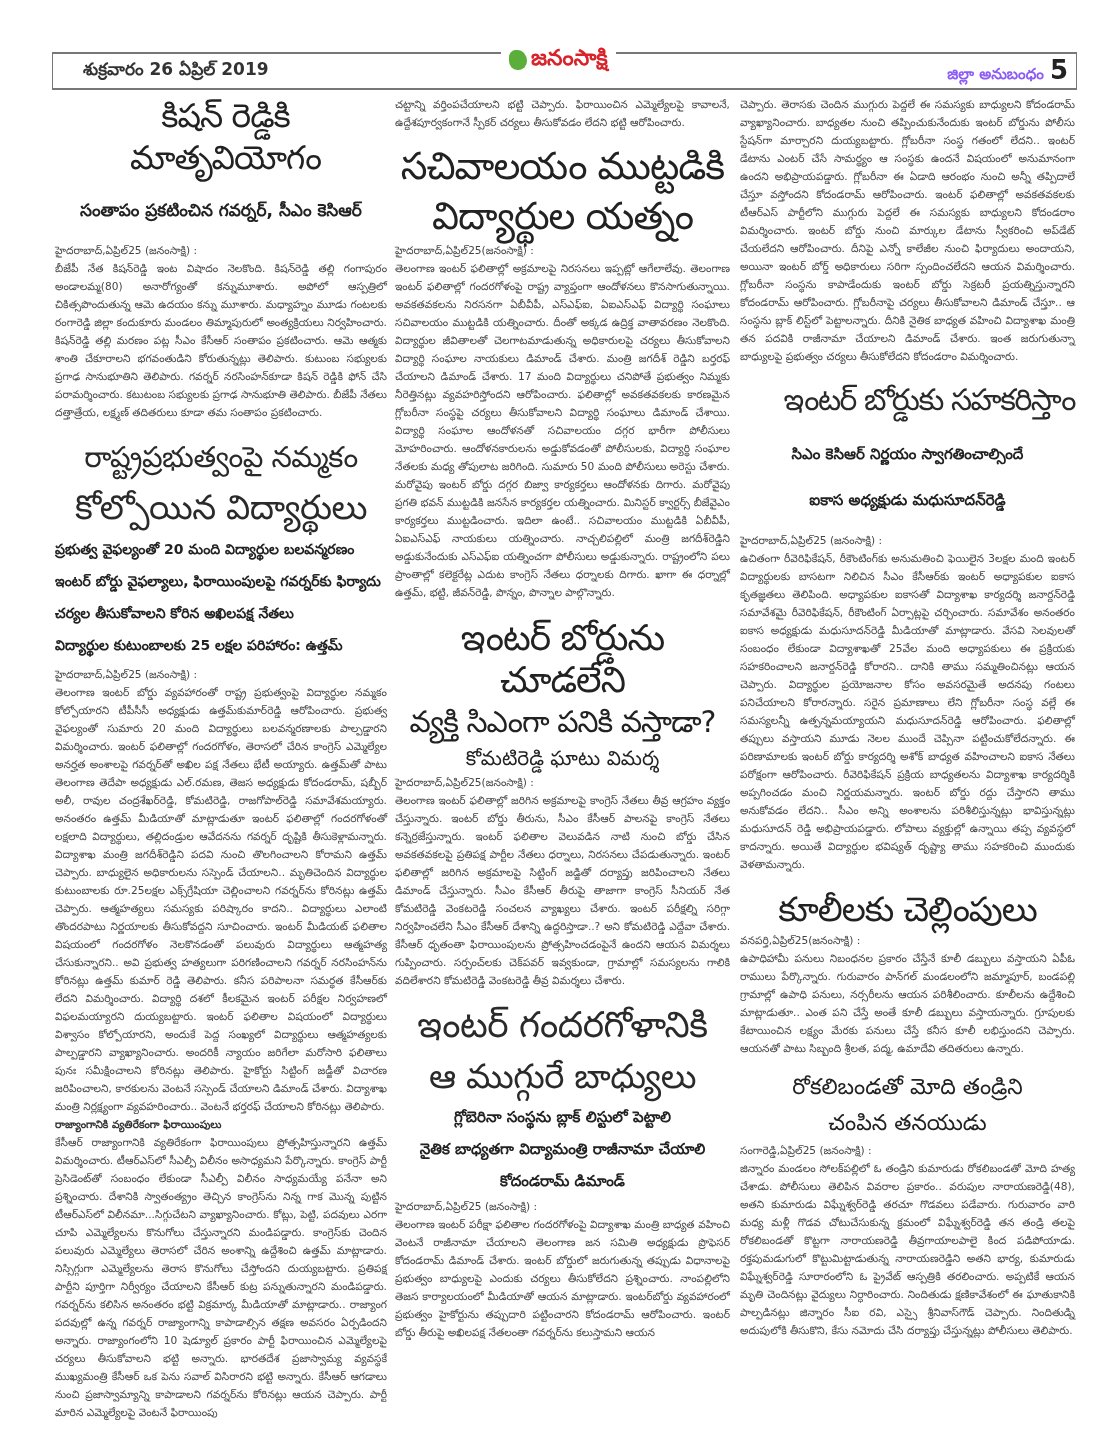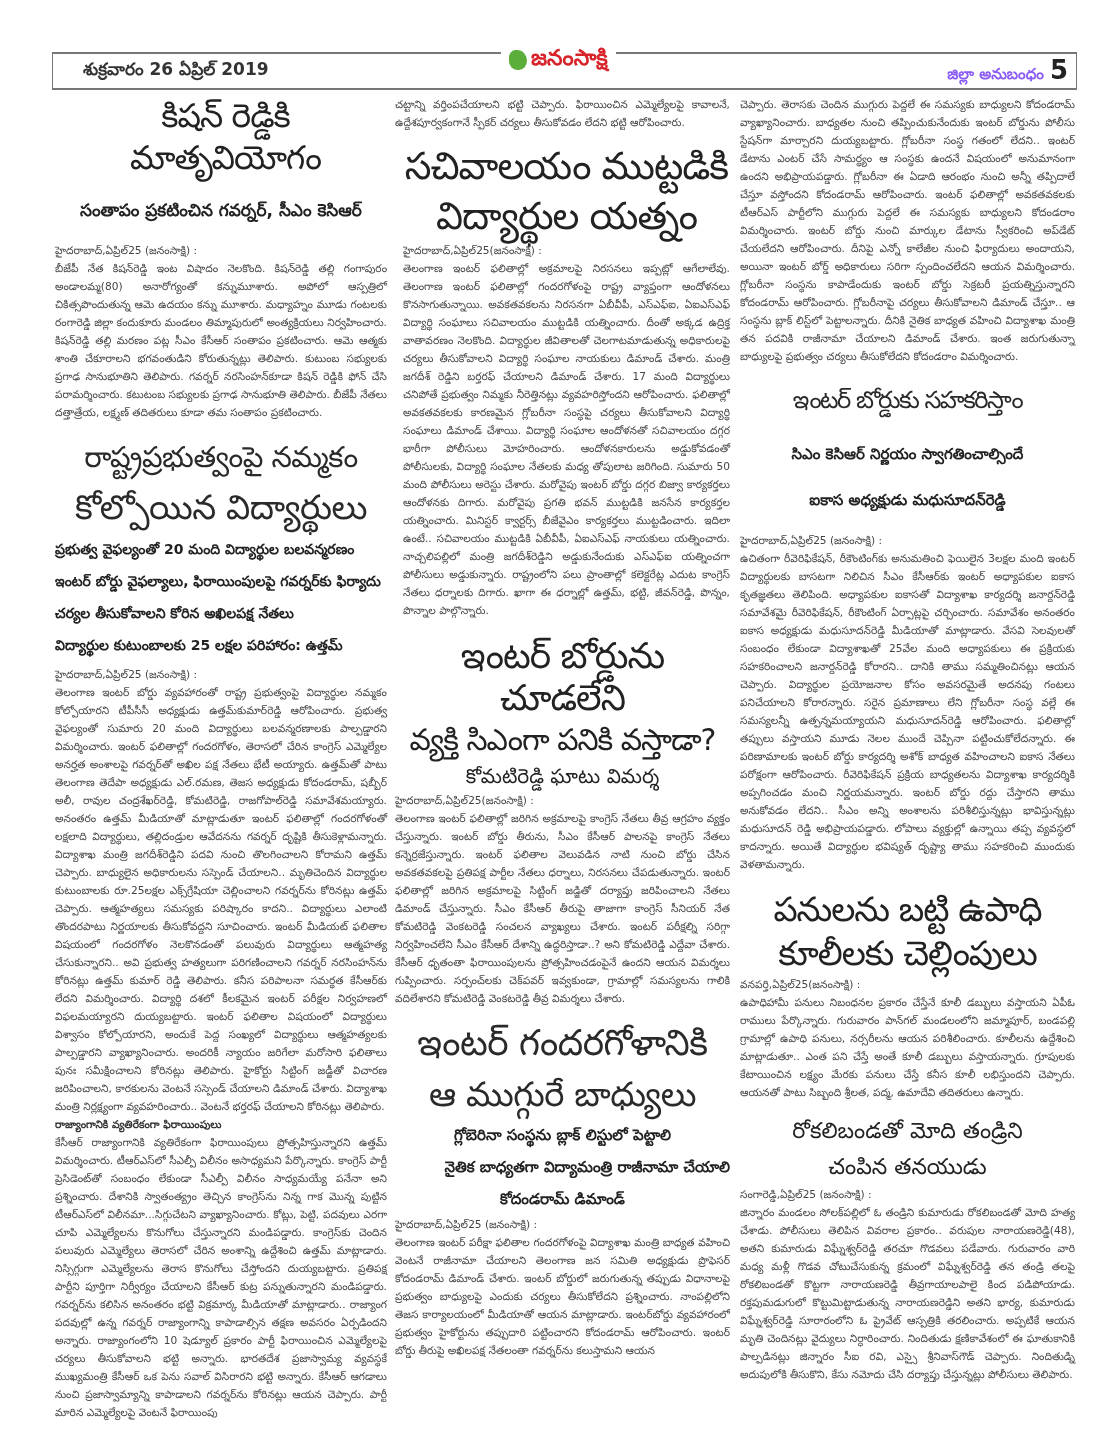--- a/index.html
+++ b/index.html
@@ -63,59 +63,58 @@
     <p class="dateline" style="margin-top:4px;">హైదరాబాద్,ఏప్రిల్25 (జనంసాక్షి) :</p>
     <p class="body">తెలంగాణ ఇంటర్ బోర్డు వ్యవహారంతో రాష్ట్ర ప్రభుత్వంపై విద్యార్థుల నమ్మకం కోల్పోయారని టీపీసీసీ అధ్యక్షుడు ఉత్తమ్‌కుమార్‌రెడ్డి ఆరోపించారు. ప్రభుత్వ వైఫల్యంతో సుమారు 20 మంది విద్యార్థులు బలవన్మరణాలకు పాల్పడ్డారని విమర్శించారు. ఇంటర్ ఫలితాల్లో గందరగోళం, తెరాసలో చేరిన కాంగ్రెస్ ఎమ్మెల్యేల అనర్హత అంశాలపై గవర్నర్‌తో అఖిల పక్ష నేతలు భేటీ అయ్యారు. ఉత్తమ్‌తో పాటు తెలంగాణ తెదేపా అధ్యక్షుడు ఎల్.రమణ, తెజస అధ్యక్షుడు కోదండరామ్, షబ్బీర్ అలీ, రావుల చంద్రశేఖర్‌రెడ్డి, కోమటిరెడ్డి, రాజగోపాల్‌రెడ్డి సమావేశమయ్యారు. అనంతరం ఉత్తమ్ మీడియాతో మాట్లాడుతూ ఇంటర్ ఫలితాల్లో గందరగోళంతో లక్షలాది విద్యార్థులు, తల్లిదండ్రుల ఆవేదనను గవర్నర్ దృష్టికి తీసుకెళ్లామన్నారు. విద్యాశాఖ మంత్రి జగదీశ్‌రెడ్డిని పదవి నుంచి తొలగించాలని కోరామని ఉత్తమ్ చెప్పారు. బాధ్యులైన అధికారులను సస్పెండ్ చేయాలని.. మృతిచెందిన విద్యార్థుల కుటుంబాలకు రూ.25లక్షల ఎక్స్‌గ్రేషియా చెల్లించాలని గవర్నర్‌ను కోరినట్లు ఉత్తమ్ చెప్పారు. ఆత్మహత్యలు సమస్యకు పరిష్కారం కాదని.. విద్యార్థులు ఎలాంటి తొందరపాటు నిర్ణయాలకు తీసుకోవద్దని సూచించారు. ఇంటర్ మీడియట్ ఫలితాల విషయంలో గందరగోళం నెలకొనడంతో పలువురు విద్యార్థులు ఆత్మహత్య చేసుకున్నారని.. అవి ప్రభుత్వ హత్యలుగా పరిగణించాలని గవర్నర్ నరసింహన్‌ను కోరినట్లు ఉత్తమ్ కుమార్ రెడ్డి తెలిపారు. కనీస పరిపాలనా సమర్థత కేసీఆర్‌కు లేదని విమర్శించారు. విద్యార్థి దశలో కీలకమైన ఇంటర్ పరీక్షల నిర్వహణలో విఫలమయ్యారని దుయ్యబట్టారు. ఇంటర్ ఫలితాల విషయంలో విద్యార్థులు విశ్వాసం కోల్పోయారని, అందుకే పెద్ద సంఖ్యలో విద్యార్థులు ఆత్మహత్యలకు పాల్పడ్డారని వ్యాఖ్యానించారు. అందరికీ న్యాయం జరిగేలా మరోసారి ఫలితాలు పునః సమీక్షించాలని కోరినట్లు తెలిపారు. హైకోర్టు సిట్టింగ్ జడ్జీతో విచారణ జరిపించాలని, కారకులను వెంటనే సస్పెండ్ చేయాలని డిమాండ్ చేశారు. విద్యాశాఖ మంత్రి నిర్లక్ష్యంగా వ్యవహరించారు.. వెంటనే భర్తరఫ్ చేయాలని కోరినట్లు తెలిపారు.</p>
     <p class="subhead">రాజ్యాంగానికి వ్యతిరేకంగా ఫిరాయింపులు</p>
     <p class="body">కేసీఆర్ రాజ్యాంగానికి వ్యతిరేకంగా ఫిరాయింపులు ప్రోత్సహిస్తున్నారని ఉత్తమ్ విమర్శించారు. టీఆర్ఎస్‌లో సీఎల్పీ విలీనం అసాధ్యమని పేర్కొన్నారు. కాంగ్రెస్ పార్టీ ప్రెసిడెంట్‌తో సంబంధం లేకుండా సీఎల్పీ విలీనం సాధ్యమయ్యే పనేనా అని ప్రశ్నించారు. దేశానికి స్వాతంత్య్రం తెచ్చిన కాంగ్రెస్‌ను నిన్న గాక మొన్న పుట్టిన టీఆర్ఎస్‌లో విలీనమా...సిగ్గుచేటని వ్యాఖ్యానించారు. కోట్లు, పెట్టి, పదవులు ఎరగా చూపి ఎమ్మెల్యేలను కొనుగోలు చేస్తున్నారని మండిపడ్డారు. కాంగ్రెస్‌కు చెందిన పలువురు ఎమ్మెల్యేలు తెరాసలో చేరిన అంశాన్ని ఉద్దేశించి ఉత్తమ్ మాట్లాడారు. నిస్సిగ్గుగా ఎమ్మెల్యేలను తెరాస కొనుగోలు చేస్తోందని దుయ్యబట్టారు. ప్రతిపక్ష పార్టీని పూర్తిగా నిర్వీర్యం చేయాలని కేసీఆర్ కుట్ర పన్నుతున్నారని మండిపడ్డారు. గవర్నర్‌ను కలిసిన అనంతరం భట్టి విక్రమార్క మీడియాతో మాట్లాడారు.. రాజ్యాంగ పదవుల్లో ఉన్న గవర్నర్ రాజ్యాంగాన్ని కాపాడాల్సిన తక్షణ అవసరం ఏర్పడిందని అన్నారు. రాజ్యాంగంలోని 10 షెడ్యూల్ ప్రకారం పార్టీ ఫిరాయించిన ఎమ్మెల్యేలపై చర్యలు తీసుకోవాలని భట్టి అన్నారు. భారతదేశ ప్రజాస్వామ్య వ్యవస్థకే ముఖ్యమంత్రి కేసీఆర్ ఒక పెను సవాల్ విసిరారని భట్టి అన్నారు. కేసీఆర్ ఆగడాలు నుంచి ప్రజాస్వామ్యాన్ని కాపాడాలని గవర్నర్‌ను కోరినట్లు ఆయన చెప్పారు. పార్టీ మారిన ఎమ్మెల్యేలపై వెంటనే ఫిరాయింపు</p>
   </article>
 </div>
 
 <div class="col c2">
   <p class="body">చట్టాన్ని వర్తింపచేయాలని భట్టి చెప్పారు. ఫిరాయించిన ఎమ్మెల్యేలపై కావాలనే, ఉద్దేశపూర్వకంగానే స్పీకర్ చర్యలు తీసుకోవడం లేదని భట్టి ఆరోపించారు.</p>
 
-  <article style="margin-top:10px;margin-left:8px;">
+  <article style="margin-top:10px;">
     <h1 class="h-light" style="font-size:38px;line-height:50px;letter-spacing:-1px;">సచివాలయం ముట్టడికి</h1>
     <h1 class="h-light" style="font-size:38px;line-height:50px;letter-spacing:-1px;">విద్యార్థుల యత్నం</h1>
     <p class="dateline">హైదరాబాద్,ఏప్రిల్25(జనంసాక్షి) :</p>
     <p class="body"> తెలంగాణ ఇంటర్ ఫలితాల్లో అక్రమాలపై నిరసనలు ఇప్పట్లో ఆగేలాలేవు. తెలంగాణ ఇంటర్ ఫలితాల్లో గందరగోళంపై రాష్ట్ర వ్యాప్తంగా ఆందోళనలు కొనసాగుతున్నాయి. అవకతవకలను నిరసనగా ఏబీవీపీ, ఎస్ఎఫ్ఐ, ఏఐఎస్ఎఫ్ విద్యార్థి సంఘాలు సచివాలయం ముట్టడికి యత్నించారు. దీంతో అక్కడ ఉద్రిక్త వాతావరణం నెలకొంది. విద్యార్థుల జీవితాలతో చెలగాటమాడుతున్న అధికారులపై చర్యలు తీసుకోవాలని విద్యార్థి సంఘాల నాయకులు డిమాండ్ చేశారు. మంత్రి జగదీశ్ రెడ్డిని బర్తరఫ్ చేయాలని డిమాండ్ చేశారు. 17 మంది విద్యార్థులు చనిపోతే ప్రభుత్వం నిమ్మకు నీరెత్తినట్లు వ్యవహరిస్తోందని ఆరోపించారు. ఫలితాల్లో అవకతవకలకు కారణమైన గ్లోబరీనా సంస్థపై చర్యలు తీసుకోవాలని విద్యార్థి సంఘాలు డిమాండ్ చేశాయి. విద్యార్థి సంఘాల ఆందోళనతో సచివాలయం దగ్గర భారీగా పోలీసులు మోహరించారు. ఆందోళనకారులను అడ్డుకోవడంతో పోలీసులకు, విద్యార్థి సంఘాల నేతలకు మధ్య తోపులాట జరిగింది. సుమారు 50 మంది పోలీసులు అరెస్టు చేశారు. మరోవైపు ఇంటర్ బోర్డు దగ్గర బిజ్వా కార్యకర్తలు ఆందోళనకు దిగారు. మరోవైపు ప్రగతి భవన్ ముట్టడికి జనసేన కార్యకర్తల యత్నించారు. మినిస్టర్ క్వార్టర్స్ బీజేవైఎం కార్యకర్తలు ముట్టడించారు. ఇదిలా ఉంటే.. సచివాలయం ముట్టడికి ఏబీవీపీ, ఏఐఎస్ఎఫ్ నాయకులు యత్నించారు. నాచ్చలిపల్లిలో మంత్రి జగదీశ్‌రెడ్డిని అడ్డుకునేందుకు ఎస్ఎఫ్ఐ యత్నించగా పోలీసులు అడ్డుకున్నారు. రాష్ట్రంలోని పలు ప్రాంతాల్లో కలెక్టరేట్ల ఎదుట కాంగ్రెస్ నేతలు ధర్నాలకు దిగారు. ఖాగా ఈ ధర్నాల్లో ఉత్తమ్, భట్టి, జీవన్‌రెడ్డి, పొన్నం, పొన్నాల పాల్గొన్నారు.</p>
   </article>
 
   <article style="margin-top:16px;">
     <h1 class="h-light" style="font-size:36px;line-height:42px;letter-spacing:-1px;">ఇంటర్ బోర్డును చూడలేని</h1>
     <h1 class="h-light" style="font-size:30px;line-height:42px;letter-spacing:-1px;">వ్యక్తి సిఎంగా పనికి వస్తాడా?</h1>
     <h2 class="h-light" style="font-size:20px;line-height:30px;">కోమటిరెడ్డి ఘాటు విమర్శ</h2>
     <p class="dateline">హైదరాబాద్,ఏప్రిల్25(జనంసాక్షి) :</p>
     <p class="body"> తెలంగాణ ఇంటర్ ఫలితాల్లో జరిగిన అక్రమాలపై కాంగ్రెస్ నేతలు తీవ్ర ఆగ్రహం వ్యక్తం చేస్తున్నారు. ఇంటర్ బోర్డు తీరును, సీఎం కేసీఆర్ పాలనపై కాంగ్రెస్ నేతలు కన్నెర్రజేస్తున్నారు. ఇంటర్ ఫలితాల వెలువడిన నాటి నుంచి బోర్డు చేసిన అవకతవకలపై ప్రతిపక్ష పార్టీల నేతలు ధర్నాలు, నిరసనలు చేపడుతున్నారు. ఇంటర్ ఫలితాల్లో జరిగిన అక్రమాలపై సిట్టింగ్ జడ్జితో దర్యాప్తు జరిపించాలని నేతలు డిమాండ్ చేస్తున్నారు. సీఎం కేసీఆర్ తీరుపై తాజాగా కాంగ్రెస్ సీనియర్ నేత కోమటిరెడ్డి వెంకటరెడ్డి సంచలన వ్యాఖ్యలు చేశారు. ఇంటర్ పరీక్షల్ని సరిగ్గా నిర్వహించలేని సీఎం కేసీఆర్ దేశాన్ని ఉద్ధరిస్తాడా..? అని కోమటిరెడ్డి ఎద్దేవా చేశారు. కేసీఆర్ ధృతంతా ఫిరాయింపులను ప్రోత్సహించడంపైనే ఉందని ఆయన విమర్శలు గుప్పించారు. సర్పంచ్‌లకు చెక్‌పవర్ ఇవ్వకుండా, గ్రామాల్లో సమస్యలను గాలికి వదిలేశారని కోమటిరెడ్డి వెంకటరెడ్డి తీవ్ర విమర్శలు చేశారు.</p>
   </article>
 
   <article style="margin-top:10px;">
     <h1 class="h-heavy" style="font-size:36px;line-height:52px;">ఇంటర్ గందరగోళానికి</h1>
     <h1 class="h-heavy" style="font-size:34px;line-height:50px;">ఆ ముగ్గురే బాధ్యులు</h1>
     <p class="deck" style="text-align:center;font-size:15px;">గ్లోబెరినా సంస్థను బ్లాక్ లిస్టులో పెట్టాలి</p>
-    <p class="deck" style="text-align:right;font-size:15px;">నైతిక బాధ్యతగా విద్యామంత్రి రాజీనామా చేయాలి</p>
+    <p class="deck" style="text-align:center;font-size:15px;">నైతిక బాధ్యతగా విద్యామంత్రి రాజీనామా చేయాలి</p>
     <p class="deck" style="text-align:center;font-size:15px;">కోదండరామ్ డిమాండ్</p>
     <p class="dateline">హైదరాబాద్,ఏప్రిల్25 (జనంసాక్షి) :</p>
     <p class="body"> తెలంగాణ ఇంటర్ పరీక్షా ఫలితాల గందరగోళంపై విద్యాశాఖ మంత్రి బాధ్యత వహించి వెంటనే రాజీనామా చేయాలని తెలంగాణ జన సమితి అధ్యక్షుడు ప్రొఫెసర్ కోదండరామ్ డిమాండ్ చేశారు. ఇంటర్ బోర్డులో జరుగుతున్న తప్పుడు విధానాలపై ప్రభుత్వం బాధ్యులపై ఎందుకు చర్యలు తీసుకోలేదని ప్రశ్నించారు. నాంపల్లిలోని తెజస కార్యాలయంలో మీడియాతో ఆయన మాట్లాడారు. ఇంటర్‌బోర్డు వ్యవహారంలో ప్రభుత్వం హైకోర్టును తప్పుదారి పట్టించారని కోదండరామ్ ఆరోపించారు. ఇంటర్ బోర్డు తీరుపై అఖిలపక్ష నేతలంతా గవర్నర్‌ను కలుస్తామని ఆయన</p>
   </article>
 </div>
 
 <div class="col c3">
   <p class="body">చెప్పారు. తెరాసకు చెందిన ముగ్గురు పెద్దలే ఈ సమస్యకు బాధ్యులని కోదండరామ్ వ్యాఖ్యానించారు. బాధ్యతల నుంచి తప్పించుకునేందుకు ఇంటర్ బోర్డును పోలీసు స్టేషన్‌గా మార్చారని దుయ్యబట్టారు. గ్లోబరీనా సంస్థ గతంలో లేదని.. ఇంటర్ డేటాను ఎంటర్ చేసే సామర్థ్యం ఆ సంస్థకు ఉందనే విషయంలో అనుమానంగా ఉందని అభిప్రాయపడ్డారు. గ్లోబరీనా ఈ ఏడాది ఆరంభం నుంచి అన్నీ తప్పిదాలే చేస్తూ వస్తోందని కోదండరామ్ ఆరోపించారు. ఇంటర్ ఫలితాల్లో అవకతవకలకు టీఆర్ఎస్ పార్టీలోని ముగ్గురు పెద్దలే ఈ సమస్యకు బాధ్యులని కోదండరాం విమర్శించారు. ఇంటర్ బోర్డు నుంచి మార్కుల డేటాను స్వీకరించి అప్‌డేట్ చేయలేదని ఆరోపించారు. దీనిపై ఎన్నో కాలేజీల నుంచి ఫిర్యాదులు అందాయని, అయినా ఇంటర్ బోర్డ్ అధికారులు సరిగా స్పందించలేదని ఆయన విమర్శించారు. గ్లోబరీనా సంస్థను కాపాడేందుకు ఇంటర్ బోర్డు సెక్రటరీ ప్రయత్నిస్తున్నారని కోదండరామ్ ఆరోపించారు. గ్లోబరీనాపై చర్యలు తీసుకోవాలని డిమాండ్ చేస్తూ.. ఆ సంస్థను బ్లాక్ లిస్ట్‌లో పెట్టాలన్నారు. దీనికి నైతిక బాధ్యత వహించి విద్యాశాఖ మంత్రి తన పదవికి రాజీనామా చేయాలని డిమాండ్ చేశారు. ఇంత జరుగుతున్నా బాధ్యులపై ప్రభుత్వం చర్యలు తీసుకోలేదని కోదండరాం విమర్శించారు.</p>
 
   <article style="margin-top:12px;">
-    <h1 class="h-heavy" style="font-size:24px;line-height:46px;letter-spacing:-1.5px;">ఇంటర్ బోర్డుకు సహకరిస్తాం</h1>
+    <h1 class="h-heavy" style="font-size:30px;line-height:46px;letter-spacing:-1.5px;text-align:right;">ఇంటర్ బోర్డుకు సహకరిస్తాం</h1>
     <p class="sub" style="font-size:15px;line-height:30px;">సిఎం కెసిఆర్ నిర్ణయం స్వాగతించాల్సిందే</p>
     <p class="sub" style="font-size:15px;line-height:30px;">ఐకాస అధ్యక్షుడు మధుసూదన్‌రెడ్డి</p>
     <p class="dateline" style="margin-top:4px;">హైదరాబాద్,ఏప్రిల్25 (జనంసాక్షి) :</p>
     <p class="body"> ఉచితంగా రీవెరిఫికేషన్, రీకౌంటింగ్‌కు అనుమతించి ఫెయిలైన 3లక్షల మంది ఇంటర్ విద్యార్థులకు బాసటగా నిలిచిన సీఎం కేసీఆర్‌కు ఇంటర్ అధ్యాపకుల ఐకాస కృతజ్ఞతలు తెలిపింది. అధ్యాపకుల ఐకాసతో విద్యాశాఖ కార్యదర్శి జనార్దన్‌రెడ్డి సమావేశమై రీవెరిఫికేషన్, రీకౌంటింగ్ ఏర్పాట్లపై చర్చించారు. సమావేశం అనంతరం ఐకాస అధ్యక్షుడు మధుసూదన్‌రెడ్డి మీడియాతో మాట్లాడారు. వేసవి సెలవులతో సంబంధం లేకుండా విద్యాశాఖతో 25వేల మంది అధ్యాపకులు ఈ ప్రక్రియకు సహకరించాలని జనార్దన్‌రెడ్డి కోరారని.. దానికి తాము సమ్మతించినట్లు ఆయన చెప్పారు. విద్యార్థుల ప్రయోజనాల కోసం అవసరమైతే అదనపు గంటలు పనిచేయాలని కోరారన్నారు. సరైన ప్రమాణాలు లేని గ్లోబరీనా సంస్థ వల్లే ఈ సమస్యలన్నీ ఉత్పన్నమయ్యాయని మధుసూదన్‌రెడ్డి ఆరోపించారు. ఫలితాల్లో తప్పులు వస్తాయని మూడు నెలల ముందే చెప్పినా పట్టించుకోలేదన్నారు. ఈ పరిణామాలకు ఇంటర్ బోర్డు కార్యదర్శి అశోక్ బాధ్యత వహించాలని ఐకాస నేతలు పరోక్షంగా ఆరోపించారు. రీవెరిఫికేషన్ ప్రక్రియ బాధ్యతలను విద్యాశాఖ కార్యదర్శికి అప్పగించడం మంచి నిర్ణయమన్నారు. ఇంటర్ బోర్డు రద్దు చేస్తారని తాము అనుకోవడం లేదని.. సీఎం అన్ని అంశాలను పరిశీలిస్తున్నట్లు భావిస్తున్నట్లు మధుసూదన్ రెడ్డి అభిప్రాయపడ్డారు. లోపాలు వ్యక్తుల్లో ఉన్నాయి తప్ప వ్యవస్థలో కాదన్నారు. అయితే విద్యార్థుల భవిష్యత్ దృష్ట్యా తాము సహకరించి ముందుకు వెళతామన్నారు.</p>
   </article>
 
   <article style="margin-top:14px;">
-    <h1 class="h-light" style="font-size:34px;line-height:44px;letter-spacing:-1px;">పనులను బట్టి ఉపాధి</h1>
     <h1 class="h-light" style="font-size:34px;line-height:44px;letter-spacing:-1px;">కూలీలకు చెల్లింపులు</h1>
     <p class="dateline">వనపర్తి,ఏప్రిల్25(జనంసాక్షి) :</p>
     <p class="body"> ఉపాధిహామీ పనులు నిబంధనల ప్రకారం చేస్తేనే కూలీ డబ్బులు వస్తాయని ఏపీఓ రాములు పేర్కొన్నారు. గురువారం పాన్‌గల్ మండలంలోని జమ్మాపూర్, బండపల్లి గ్రామాల్లో ఉపాధి పనులు, నర్సరీలను ఆయన పరిశీలించారు. కూలీలను ఉద్దేశించి మాట్లాడుతూ.. ఎంత పని చేస్తే అంతే కూలీ డబ్బులు వస్తాయన్నారు. గ్రూపులకు కేటాయించిన లక్ష్యం మేరకు పనులు చేస్తే కనీస కూలీ లభిస్తుందని చెప్పారు. ఆయనతో పాటు సిబ్బంది శ్రీలత, పద్మ, ఉమాదేవి తదితరులు ఉన్నారు.</p>
   </article>
 
   <article style="margin-top:12px;">
     <h1 class="h-light" style="font-size:22px;line-height:36px;">రోకలిబండతో మోది తండ్రిని</h1>
     <h1 class="h-light" style="font-size:22px;line-height:36px;">చంపిన తనయుడు</h1>
     <p class="dateline">సంగారెడ్డి,ఏప్రిల్25 (జనంసాక్షి) :</p>
     <p class="body"> జిన్నారం మండలం సోలక్‌పల్లిలో ఓ తండ్రిని కుమారుడు రోకలిబండతో మోది హత్య చేశాడు. పోలీసులు తెలిపిన వివరాల ప్రకారం.. వరుపుల నారాయణరెడ్డి(48), అతని కుమారుడు విఘ్నేశ్వర్‌రెడ్డి తరచూ గొడవలు పడేవారు. గురువారం వారి మధ్య మళ్లీ గొడవ చోటుచేసుకున్న క్రమంలో విఘ్నేశ్వర్‌రెడ్డి తన తండ్రి తలపై రోకలిబండతో కొట్టగా నారాయణరెడ్డి తీవ్రగాయాలపాలై కింద పడిపోయాడు. రక్తపుమడుగులో కొట్టుమిట్టాడుతున్న నారాయణరెడ్డిని అతని భార్య, కుమారుడు విఘ్నేశ్వర్‌రెడ్డి సూరారంలోని ఓ ప్రైవేట్ ఆస్పత్రికి తరలించారు. అప్పటికే ఆయన మృతి చెందినట్లు వైద్యులు నిర్ధారించారు. నిందితుడు క్షణికావేశంలో ఈ ఘాతుకానికి పాల్పడినట్లు జిన్నారం సీఐ రవి, ఎస్సై శ్రీనివాస్‌గౌడ్ చెప్పారు. నిందితుడ్ని అదుపులోకి తీసుకొని, కేసు నమోదు చేసి దర్యాప్తు చేస్తున్నట్లు పోలీసులు తెలిపారు.</p>

